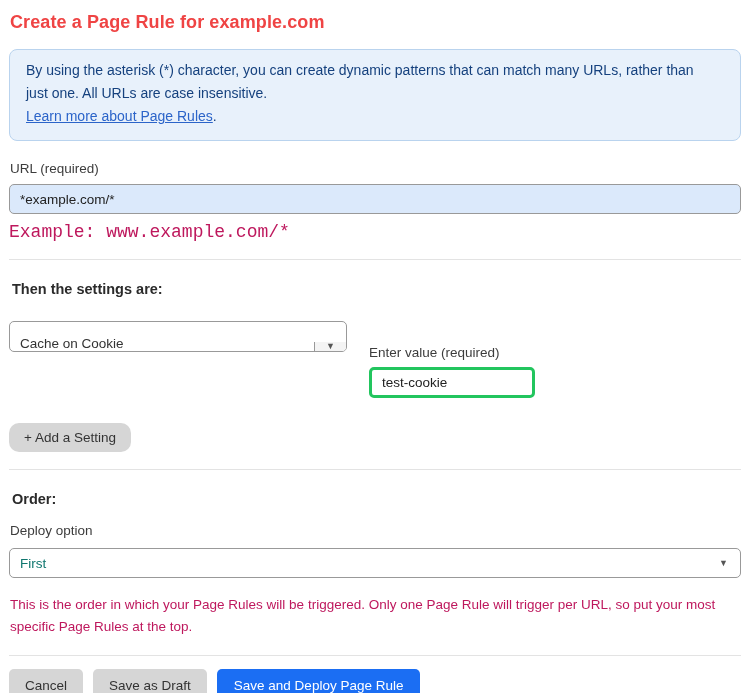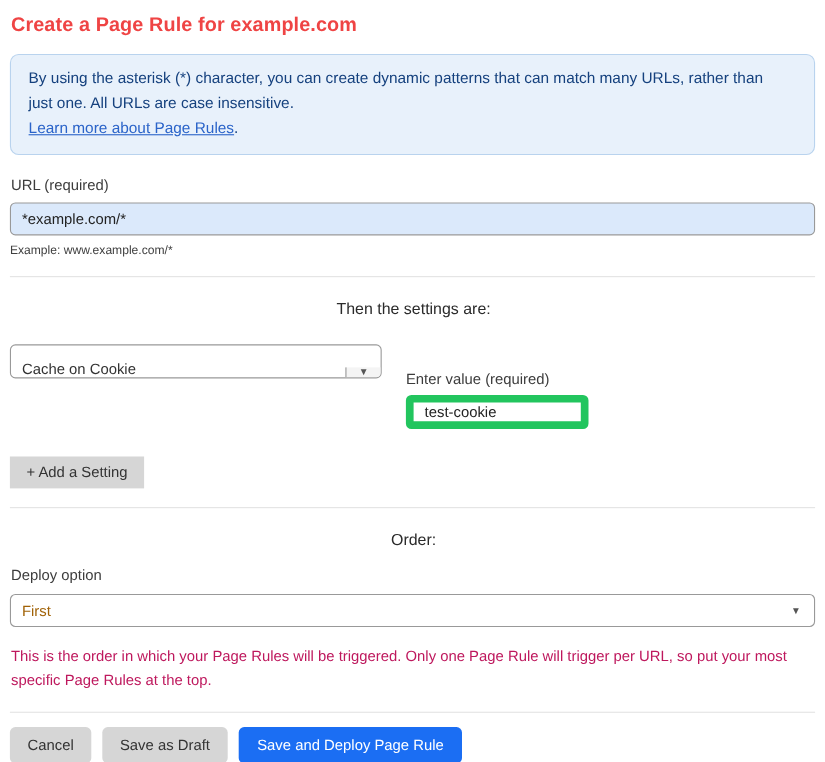--- a/index.html
+++ b/index.html
@@ -41,31 +41,30 @@
     width: 100%; height: 30px;
     background: #dbe9fb;
     border: 1px solid #999;
     border-radius: 5px;
     padding: 0 10px;
     font-size: 13.5px; color: #222;
     font-family: inherit;
     outline: none;
   }
 
-  .example-text { font-size: 11px; color: #404040; margin-top: 8px; }
+  .example-text { font-size: 18px; color: #be185d; margin-top: 8px; font-family: Liberation Mono, monospace; }
 
   hr.divider {
     border: none; border-top: 1px solid #e3e3e3;
     margin: 17px 0 0 0;
   }
 
   .section-heading {
-    font-size: 14.5px; font-weight: 400; color: #2b2b2b;
+    font-size: 14.5px; font-weight: 700; color: #2b2b2b;
     margin: 21px 1px 0 3px;
-    text-align: center;
   }
 
   .settings-row { display: flex; margin-top: 24px; }
   .col-setting { width: 338px; }
   .col-value { margin-left: 22px; margin-top: 24px; width: 166px; }
   .col-label { font-size: 13.5px; color: #3c3c3c; margin-bottom: 7px; }
 
   .select-box {
     display: flex; align-items: flex-end;
     height: 31px;
@@ -82,51 +81,51 @@
   .select-arrow-seg {
     width: 32px;
     border-left: 1px solid #999;
     background: #f4f4f4;
     display: flex; align-items: center; justify-content: center;
   }
   .arrow-glyph { font-size: 9px; color: #555; line-height: 1; }
 
   .value-input {
     width: 100%; height: 31px;
-    border: 7px solid #22c55e;
+    border: 3px solid #22c55e;
     border-radius: 5px;
     padding: 0 10px;
     font-size: 13.5px; color: #222;
     background: #fff;
     font-family: inherit;
     outline: none;
   }
 
   .add-setting-btn {
     margin-top: 25px;
     background: #d6d6d6;
-    border: none; border-radius: 0;
+    border: none; border-radius: 10px;
     height: 29px; padding: 0 15px;
     font-size: 13.5px; color: #333;
     font-family: inherit;
     cursor: pointer;
   }
 
   .order-label { font-size: 13.5px; color: #3c3c3c; margin: 16px 1px 10px 1px; }
 
   .order-select {
     display: flex; align-items: center;
     width: 100%; height: 30px;
     border: 1px solid #999;
     border-radius: 5px;
     background: #fff;
     padding: 0 12px 0 10px;
     cursor: pointer;
   }
-  .order-select-text { flex: 1; font-size: 13.5px; color: #a16207; }
+  .order-select-text { flex: 1; font-size: 13.5px; color: #0f766e; }
 
   .order-help {
     margin: 16px 1px 0 1px;
     font-size: 13.5px; color: #be185d;
     line-height: 22px;
     max-width: 720px;
   }
 
   .footer { display: flex; gap: 10px; margin-top: 13px; align-items: center; }
   .btn {

